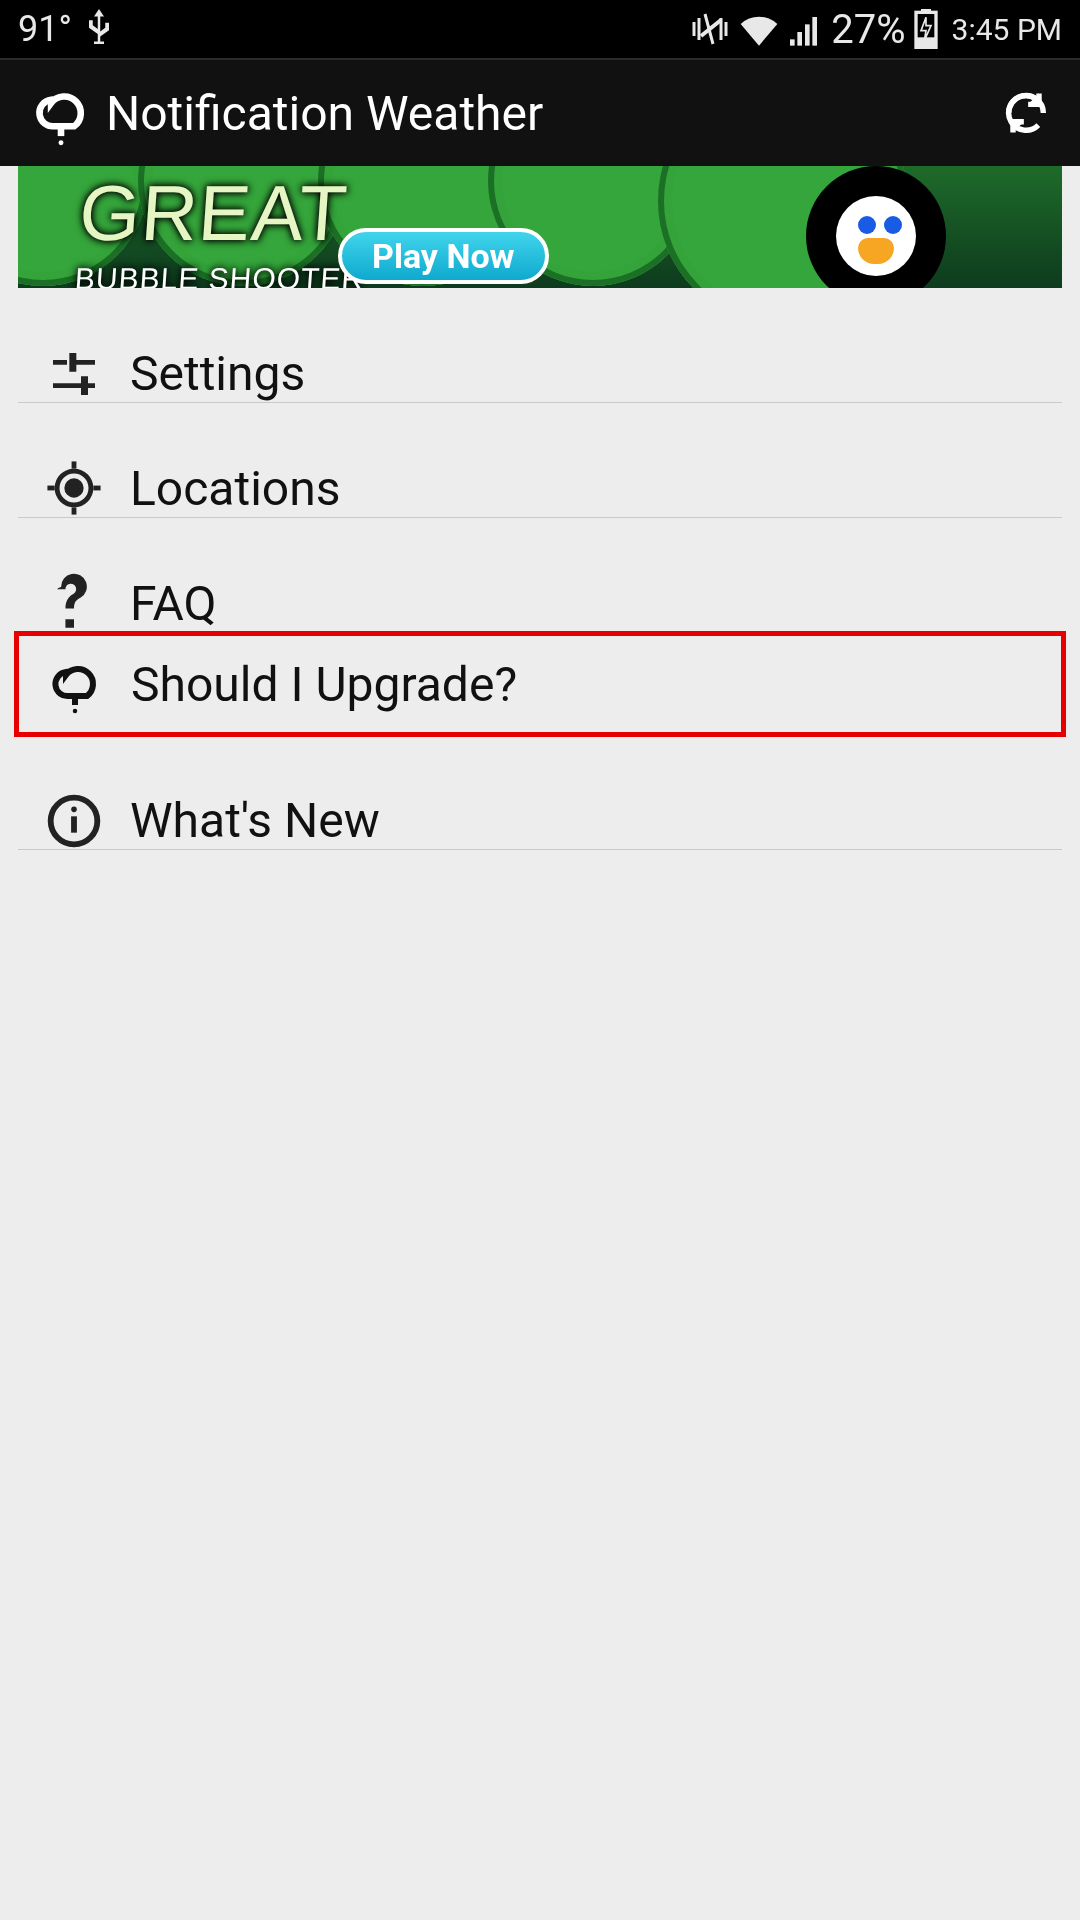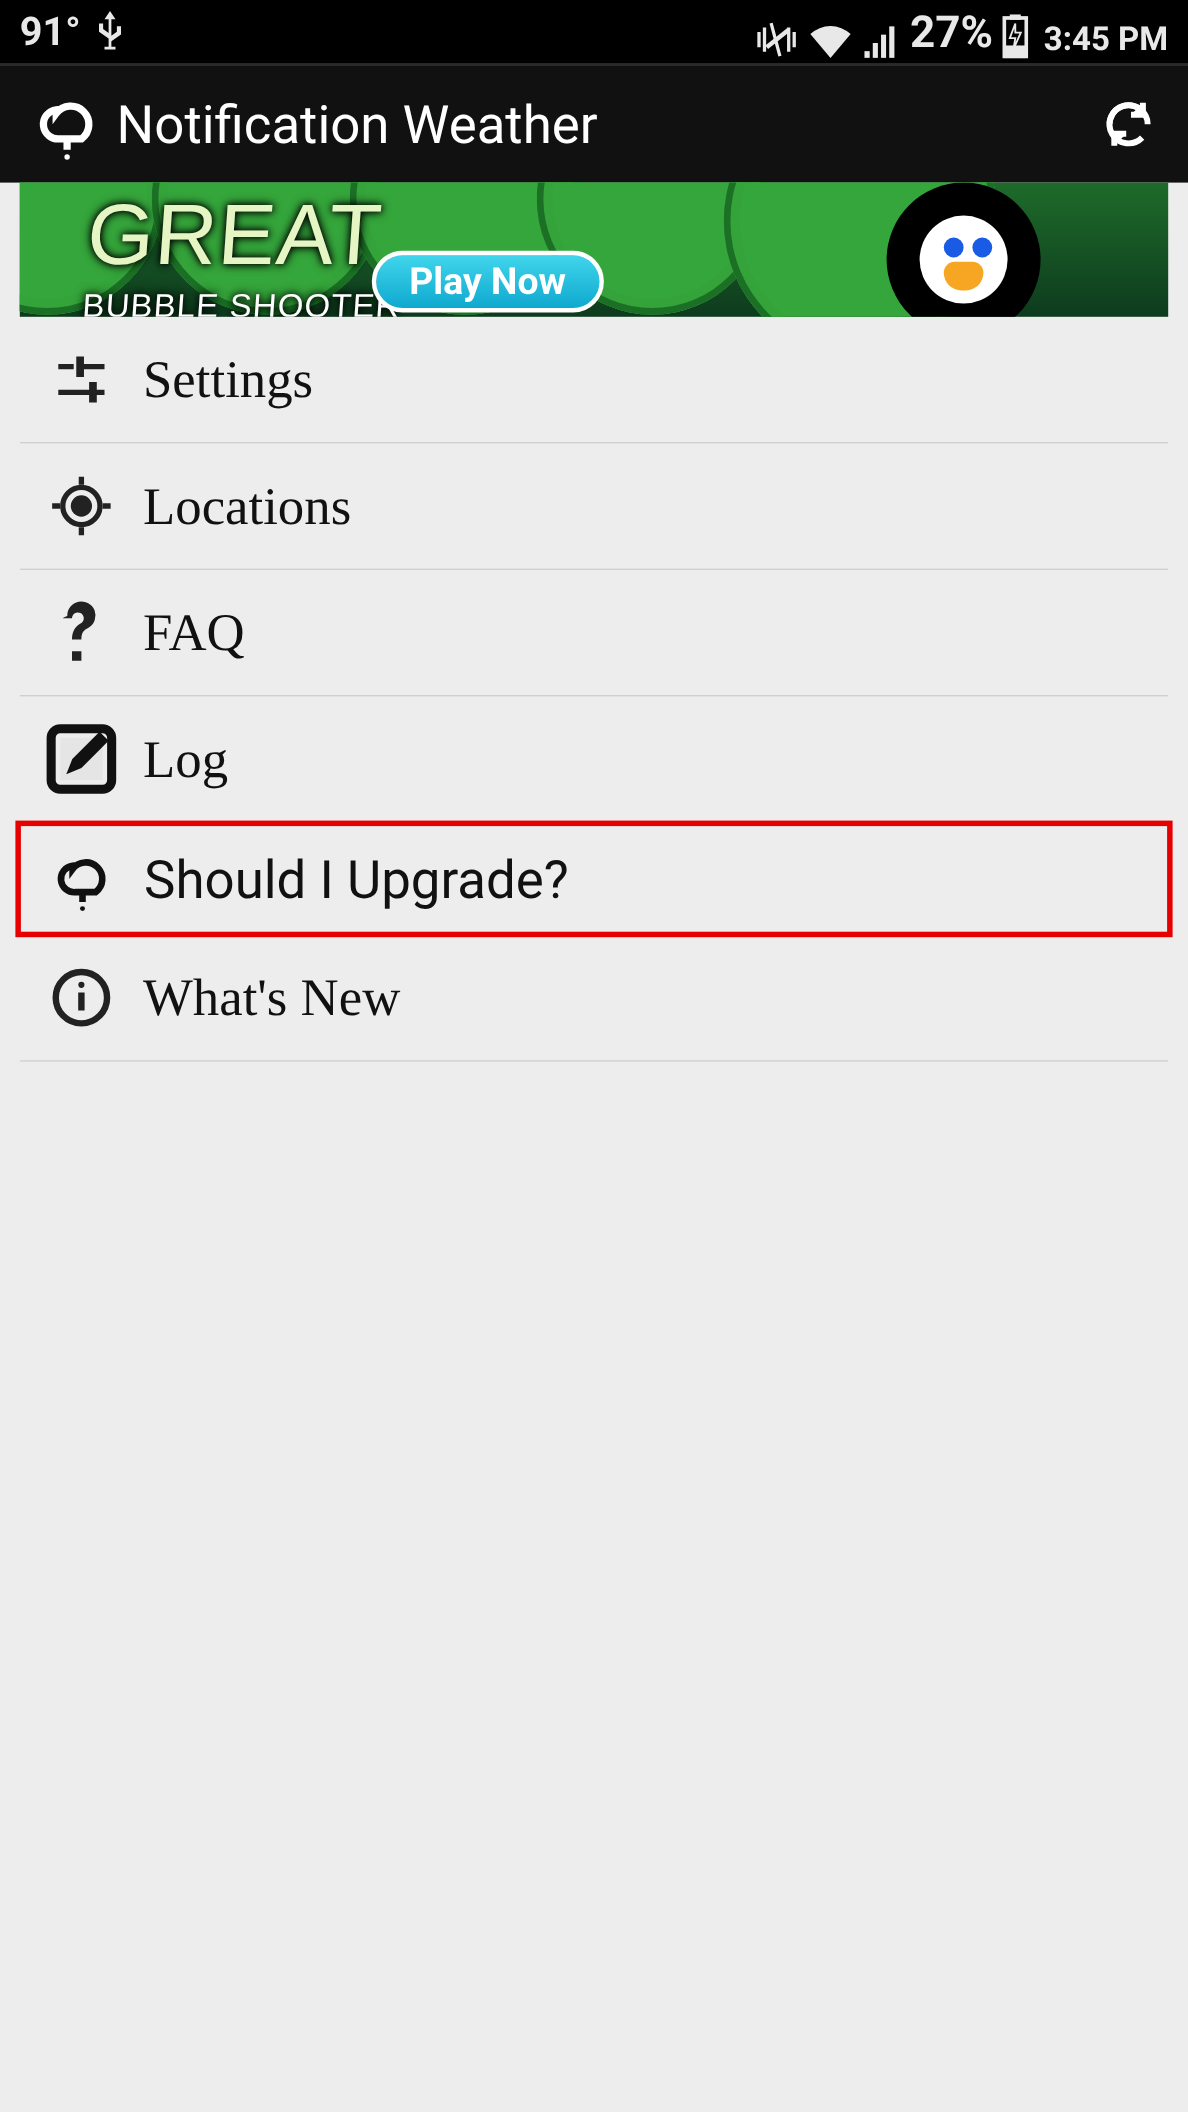--- a/index.html
+++ b/index.html
@@ -13,21 +13,21 @@
     .status-bar {
       height: 58px;
       background: #000;
       color: #e8e8e8;
       display: flex;
       align-items: center;
       justify-content: space-between;
       padding: 0 18px;
       font-size: 36px;
     }
-    .status-left, .status-right { display: flex; align-items: flex-end; gap: 12px; font-weight: bold; }
+    .status-left, .status-right { display: flex; align-items: center; gap: 12px; }
     .status-right { gap: 8px; }
     .status-right .pct { font-size: 40px; }
     .status-right .time { font-size: 30px; margin-left: 6px; }
     .app-bar {
       height: 108px;
       background: #111;
       display: flex;
       align-items: center;
       padding: 16px 22px;
       border-top: 2px solid #2a2a2a;
@@ -71,24 +71,23 @@
     .penguin {
       position: absolute; right: 116px; top: 0; width: 140px; height: 140px;
       border-radius: 50%; background: #000;
     }
     .penguin::before { content: ""; position: absolute; left: 30px; top: 30px; width: 80px; height: 80px; background: #fff; border-radius: 50%; }
     .penguin::after { content: ""; position: absolute; left: 52px; top: 72px; width: 36px; height: 26px; background: #f6a623; border-radius: 10px 10px 16px 16px; }
     .penguin-eye { position: absolute; width: 18px; height: 18px; background: #1a5be6; border-radius: 50%; top: 50px; }
     .penguin-eye.le { left: 52px; } .penguin-eye.re { left: 78px; }
     .list { margin: 0 18px; }
     .item {
-      display: flex; align-items: center;
+      display: flex; align-items: flex-end;
       height: 115px;
       border-bottom: 1px solid #c9c9c9;
-      font-family: Liberation Serif, serif;
     }
     .item:last-child { border-bottom: 1px solid #c9c9c9; }
     .icon-cell { width: 112px; display: flex; justify-content: center; }
     .label { font-size: 48px; color: #111; }
     .highlight {
       border: 5px solid #e60000;
       margin: -2px -4px;
     }
     .highlight .item-inner {
       display: flex; align-items: center; height: 96px;
@@ -202,30 +201,20 @@
 
   <div class="item">
     <span class="icon-cell">
       <svg width="48" height="60" viewBox="0 0 20 28" fill="#222">
           <path d="M4 7a6 6 0 1 1 9 5c-2 1-3 2-3 5H6c0-4 2-6 4-7a2.5 2.5 0 1 0-4-2H2a6 6 0 0 1 2-1zM6 22h4v4H6z"></path>
         </svg>
     </span>
     <span class="label">FAQ</span>
   </div>
 
-  <div class="item">
-    <span class="icon-cell">
-      <svg width="66" height="66" viewBox="0 0 24 24" fill="#111">
-          <rect x="2" y="2" width="20" height="20" rx="3" fill="none" stroke="#111" stroke-width="3"></rect>
-          <rect x="5" y="5" width="14" height="14" fill="#e5e5e5"></rect>
-          <path d="M7 17l2-5 9-9 3 3-9 9-5 2z" fill="#111"></path>
-        </svg>
-    </span>
-    <span class="label">Log</span>
-  </div>
 
 
   <div class="highlight">
     <div class="item-inner">
       <span class="icon-cell">
         <svg width="60" height="60" viewBox="0 0 40 40" fill="none" stroke="#111" stroke-width="4">
           <path d="M14 14a10 10 0 1 1 14 14h-12a8 8 0 0 1 -2-16z"></path>
           <line x1="20" y1="28" x2="20" y2="34"></line>
           <circle cx="20" cy="38" r="1.5" fill="#111" stroke="none"></circle>
         </svg>

